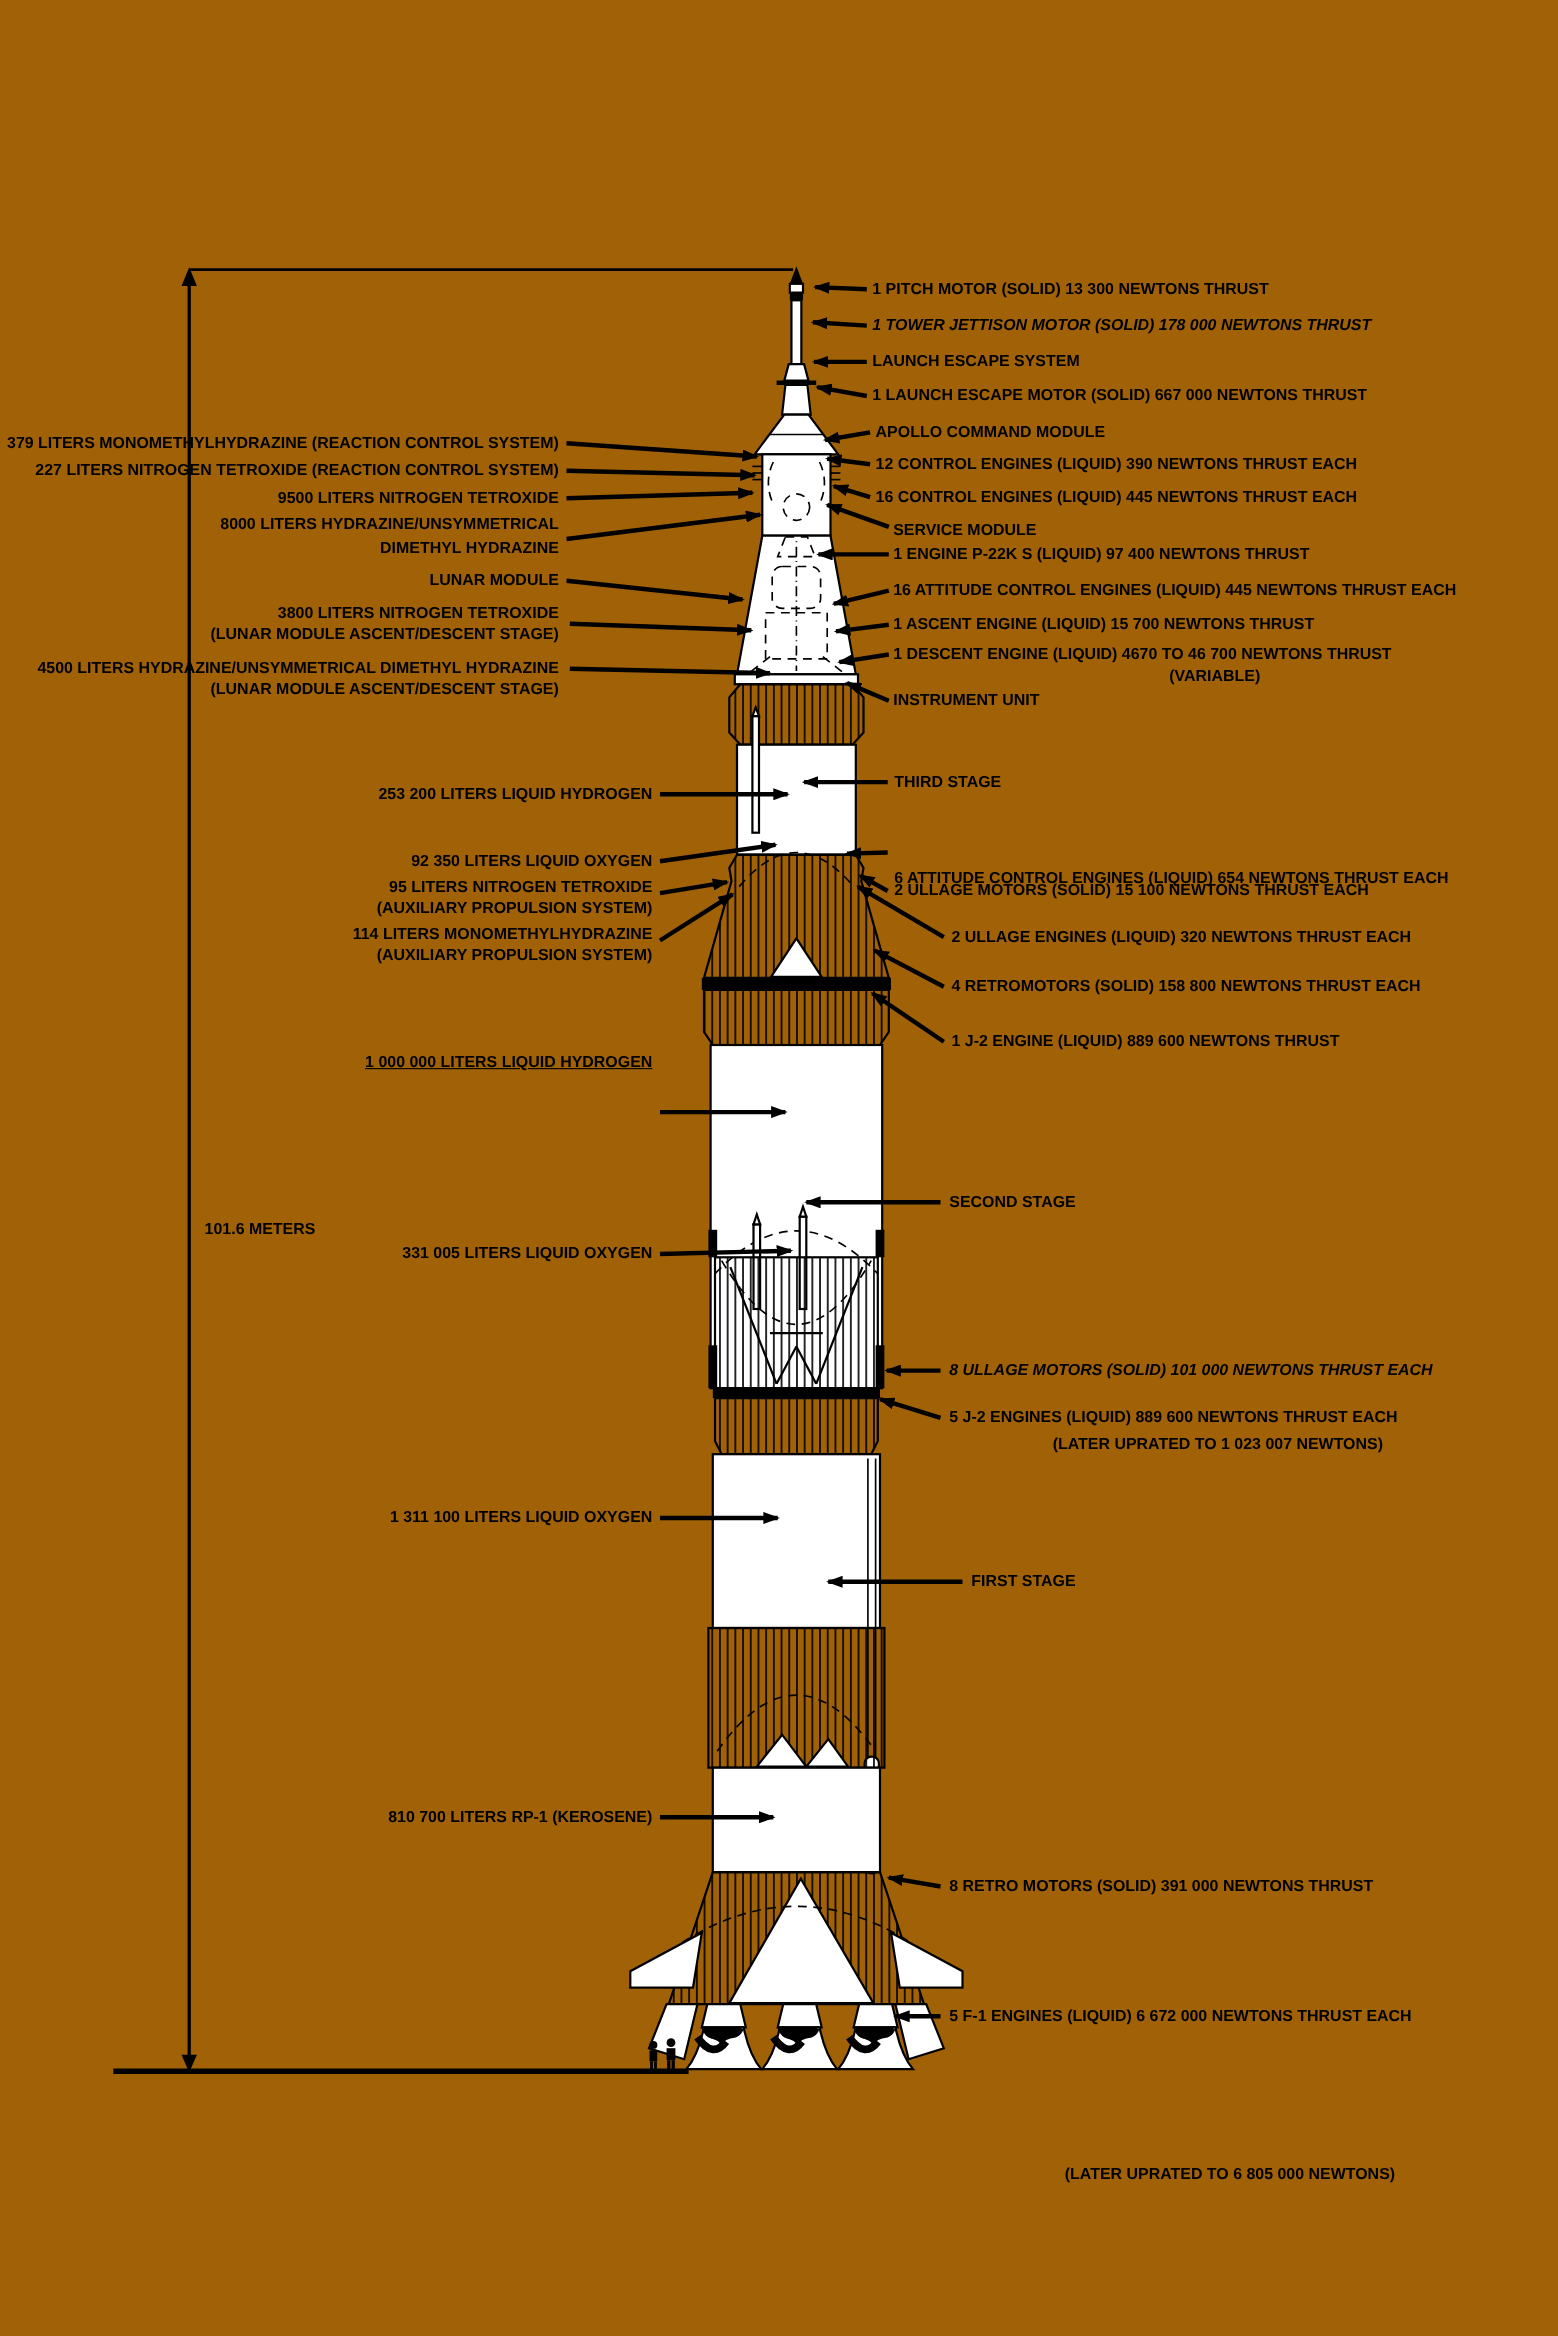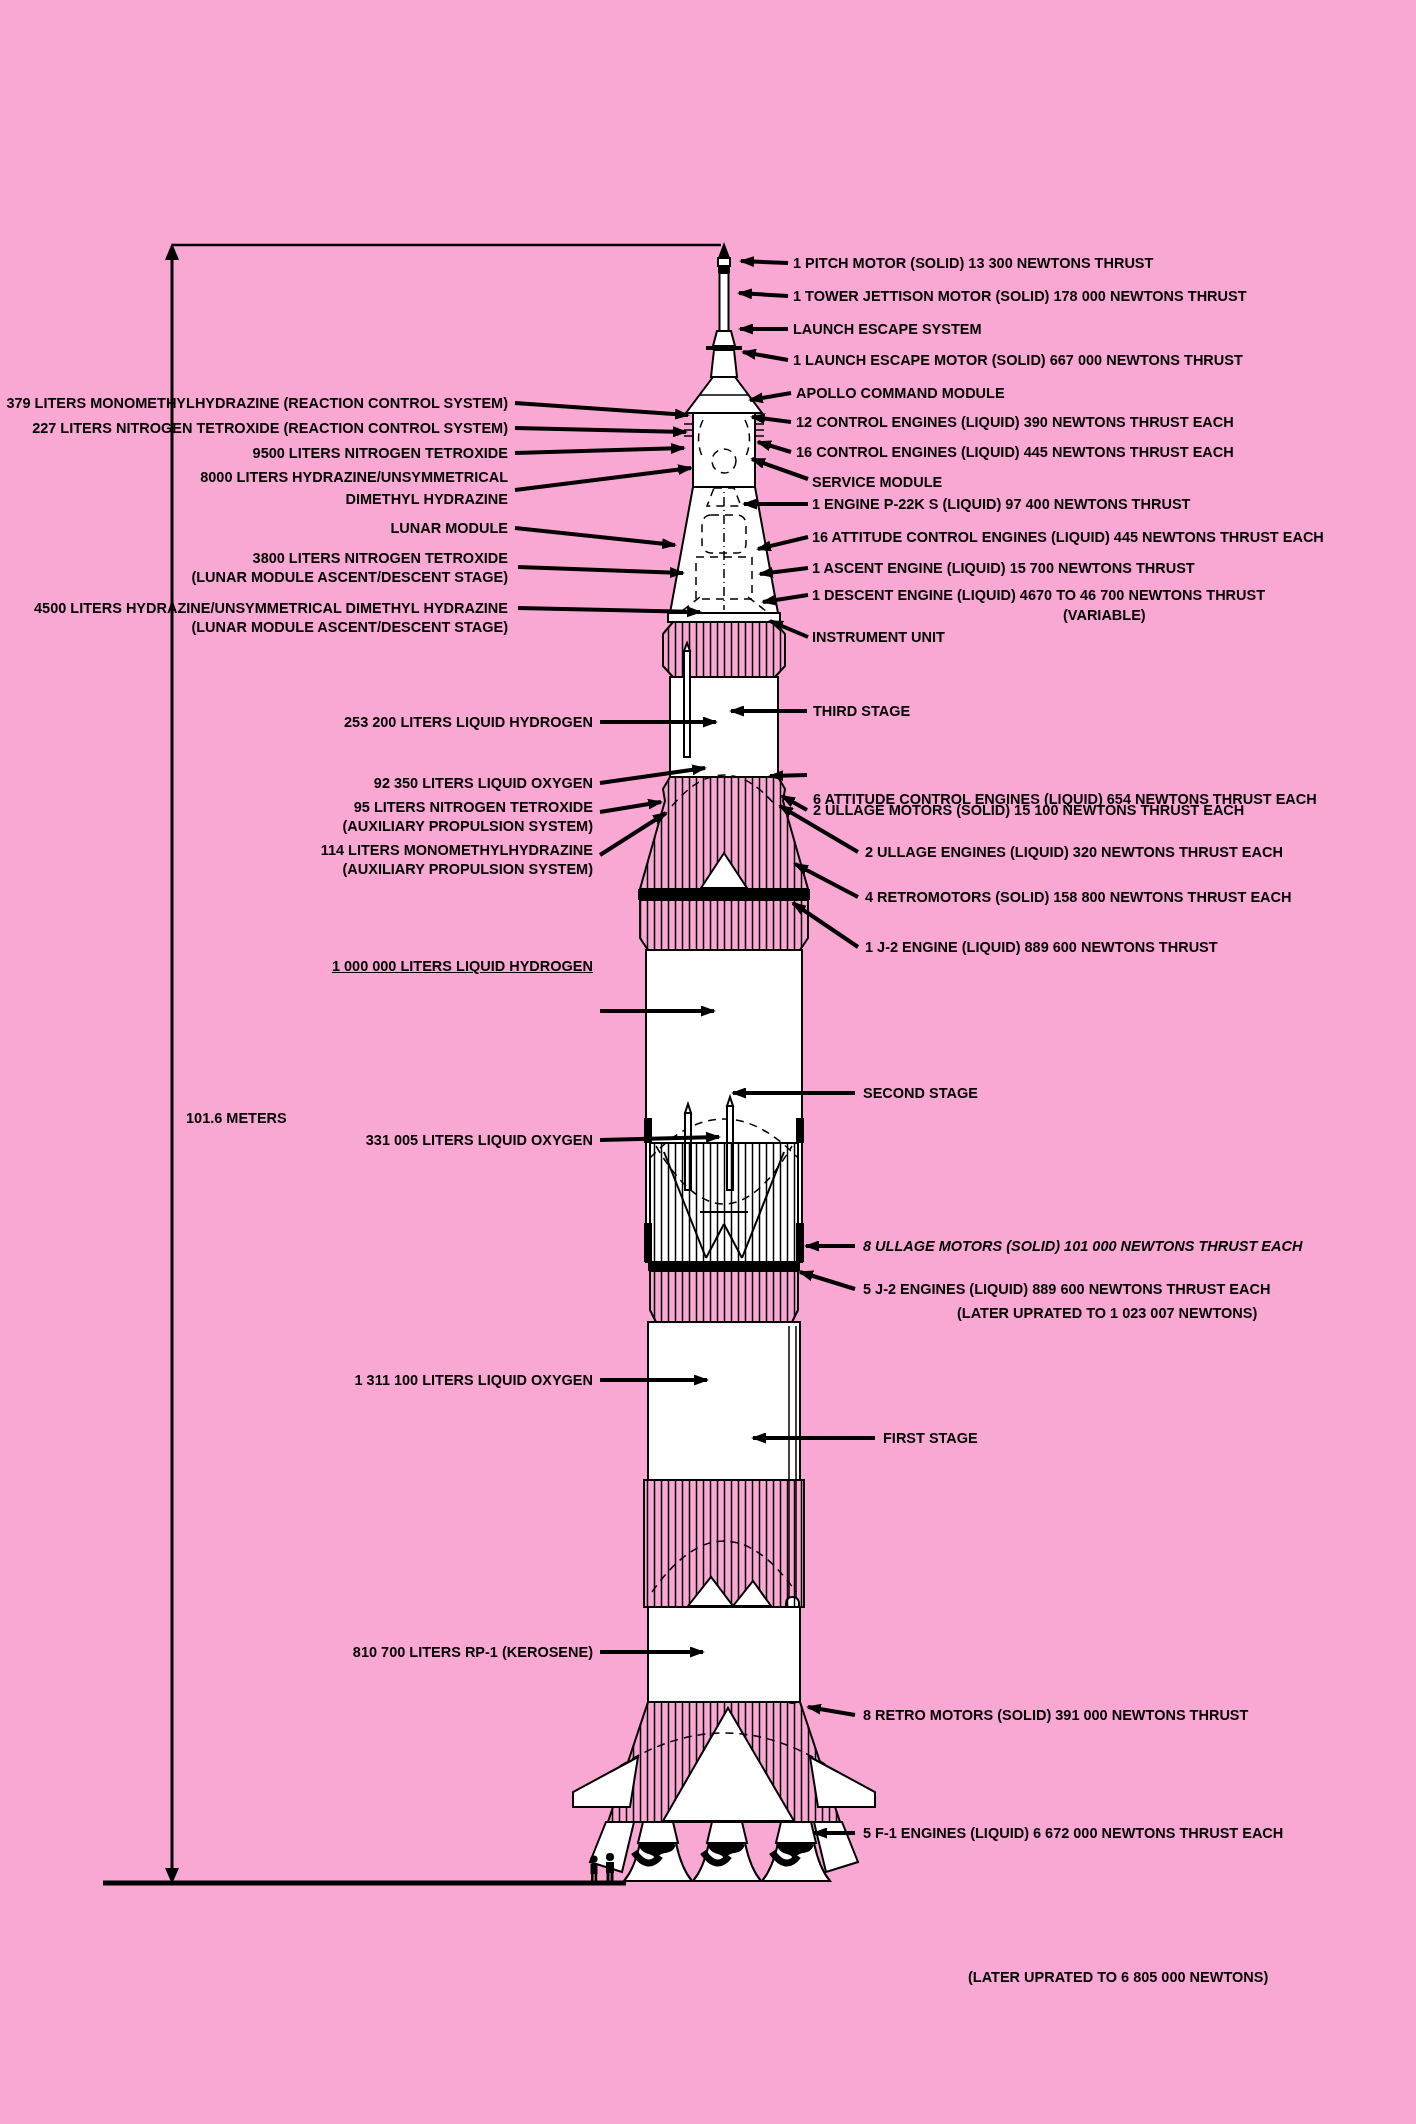--- a/index.html
+++ b/index.html
@@ -1,16 +1,16 @@
 <!DOCTYPE html>
 <html><head>
 <meta charset="utf-8">
 <style>
   html,body{margin:0;padding:0;background:#fff;}
-  #page{position:relative;width:1416px;height:2124px;background:#f9a8d4;overflow:hidden;
+  #page{position:relative;width:1416px;height:2124px;background:#a16207;overflow:hidden;
         font-family:"Liberation Sans",sans-serif;}
   .lbl{position:absolute;font:bold 14.5px/18px "Liberation Sans",sans-serif;color:#000;
        white-space:nowrap;letter-spacing:0px;}
   .r{text-align:right;}
   svg{position:absolute;left:0;top:0;}
   .outline{fill:#ffffff;stroke:#000;stroke-width:2;}
   .thin{fill:none;stroke:#000;stroke-width:1.5;}
   .dash{fill:none;stroke:#000;stroke-width:1.5;stroke-dasharray:8 6;}
   .dashdot{fill:none;stroke:#000;stroke-width:1.5;stroke-dasharray:1 4 9 4;}
   .hatch{fill:url(#hv);stroke:#000;stroke-width:2;}
@@ -213,21 +213,21 @@
     <line class="leader" x1="600" y1="812" x2="661" y2="802" marker-end="url(#ah)"></line>
     <line class="leader" x1="600" y1="855" x2="666" y2="813" marker-end="url(#ah)"></line>
     <line class="leader" x1="600" y1="1011" x2="714" y2="1011" marker-end="url(#ah)"></line>
     <line class="leader" x1="600" y1="1140" x2="719" y2="1137" marker-end="url(#ah)"></line>
     <line class="leader" x1="600" y1="1380" x2="707" y2="1380" marker-end="url(#ah)"></line>
     <line class="leader" x1="600" y1="1652" x2="703" y2="1652" marker-end="url(#ah)"></line>
   </g>
 </svg>
 
 <div class="lbl" style="left:793px;top:254px;">1 PITCH MOTOR (SOLID) 13 300 NEWTONS THRUST</div>
-<div class="lbl" style="left:793px;top:287px;">1 TOWER JETTISON MOTOR (SOLID) 178 000 NEWTONS THRUST</div>
+<div class="lbl" style="left:793px;top:287px;font-style:italic;">1 TOWER JETTISON MOTOR (SOLID) 178 000 NEWTONS THRUST</div>
 <div class="lbl" style="left:793px;top:320px;">LAUNCH ESCAPE SYSTEM</div>
 <div class="lbl" style="left:793px;top:351px;">1 LAUNCH ESCAPE MOTOR (SOLID) 667 000 NEWTONS THRUST</div>
 <div class="lbl" style="left:796px;top:384px;">APOLLO COMMAND MODULE</div>
 <div class="lbl" style="left:796px;top:413px;">12 CONTROL ENGINES (LIQUID) 390 NEWTONS THRUST EACH</div>
 <div class="lbl" style="left:796px;top:443px;">16 CONTROL ENGINES (LIQUID) 445 NEWTONS THRUST EACH</div>
 <div class="lbl" style="left:812px;top:473px;">SERVICE MODULE</div>
 <div class="lbl" style="left:812px;top:495px;">1 ENGINE P-22K S (LIQUID) 97 400 NEWTONS THRUST</div>
 <div class="lbl" style="left:812px;top:528px;">16 ATTITUDE CONTROL ENGINES (LIQUID) 445 NEWTONS THRUST EACH</div>
 <div class="lbl" style="left:812px;top:559px;">1 ASCENT ENGINE (LIQUID) 15 700 NEWTONS THRUST</div>
 <div class="lbl" style="left:812px;top:586px;">1 DESCENT ENGINE (LIQUID) 4670 TO 46 700 NEWTONS THRUST</div>

